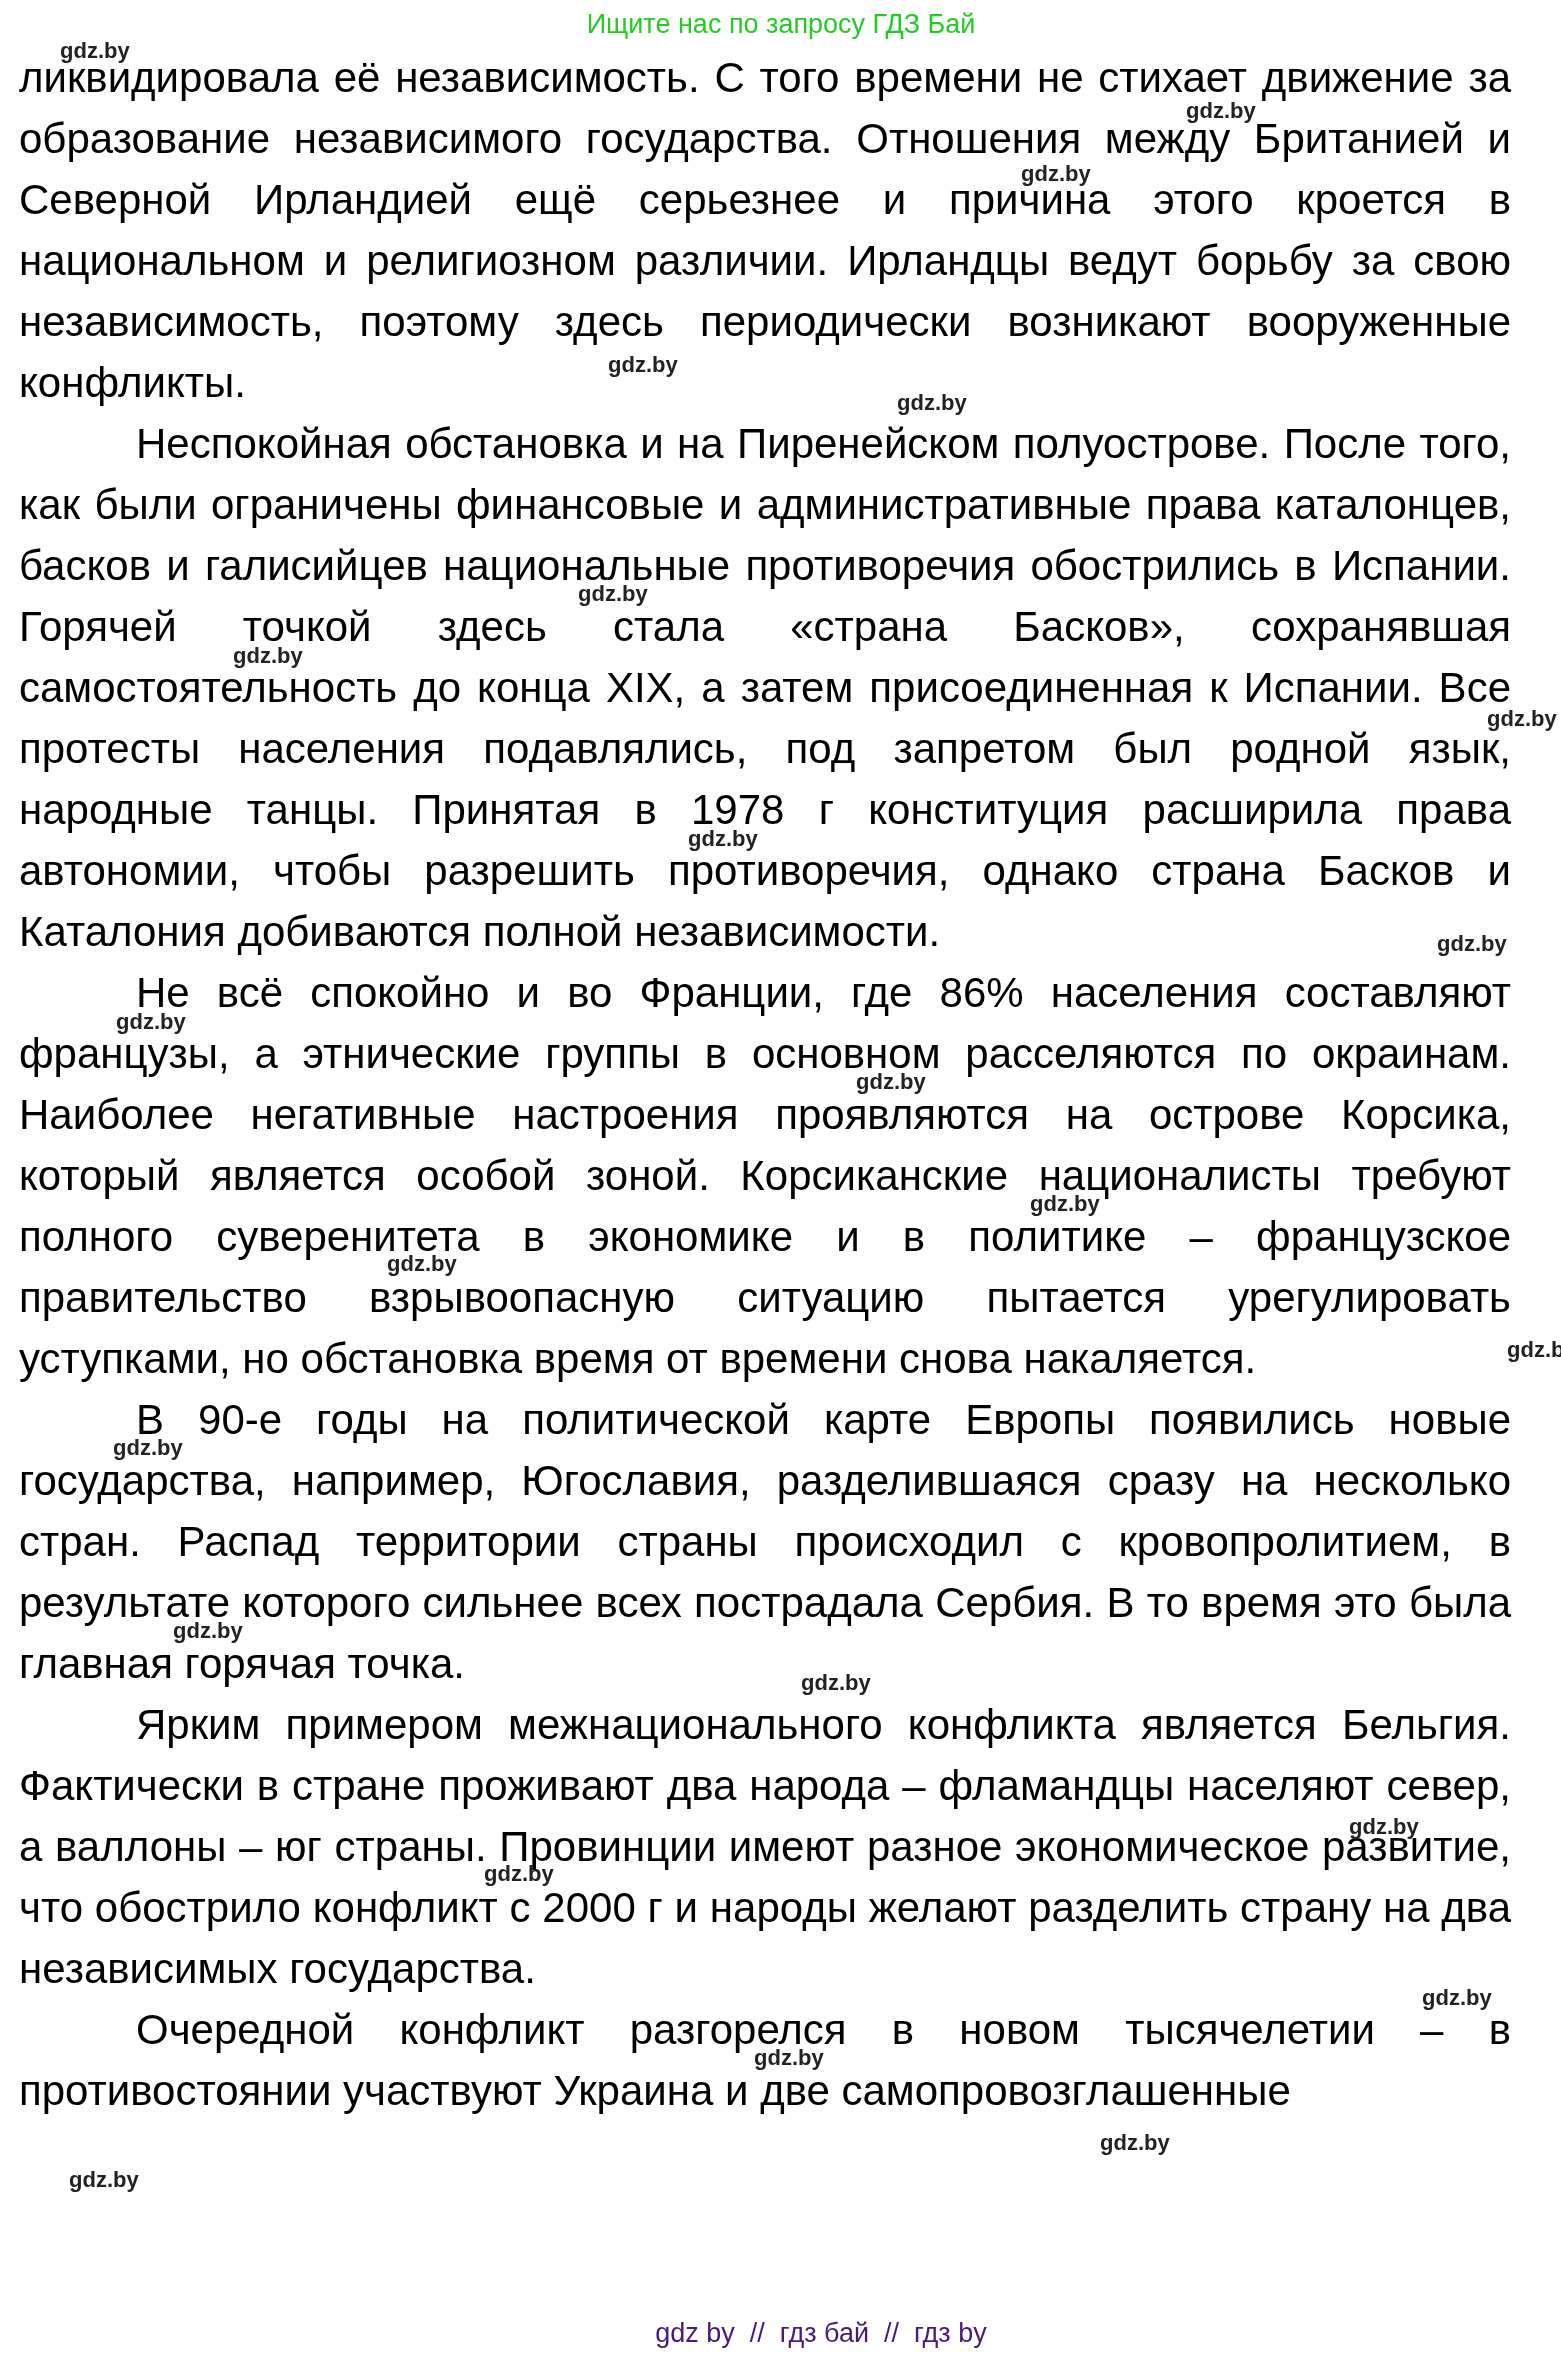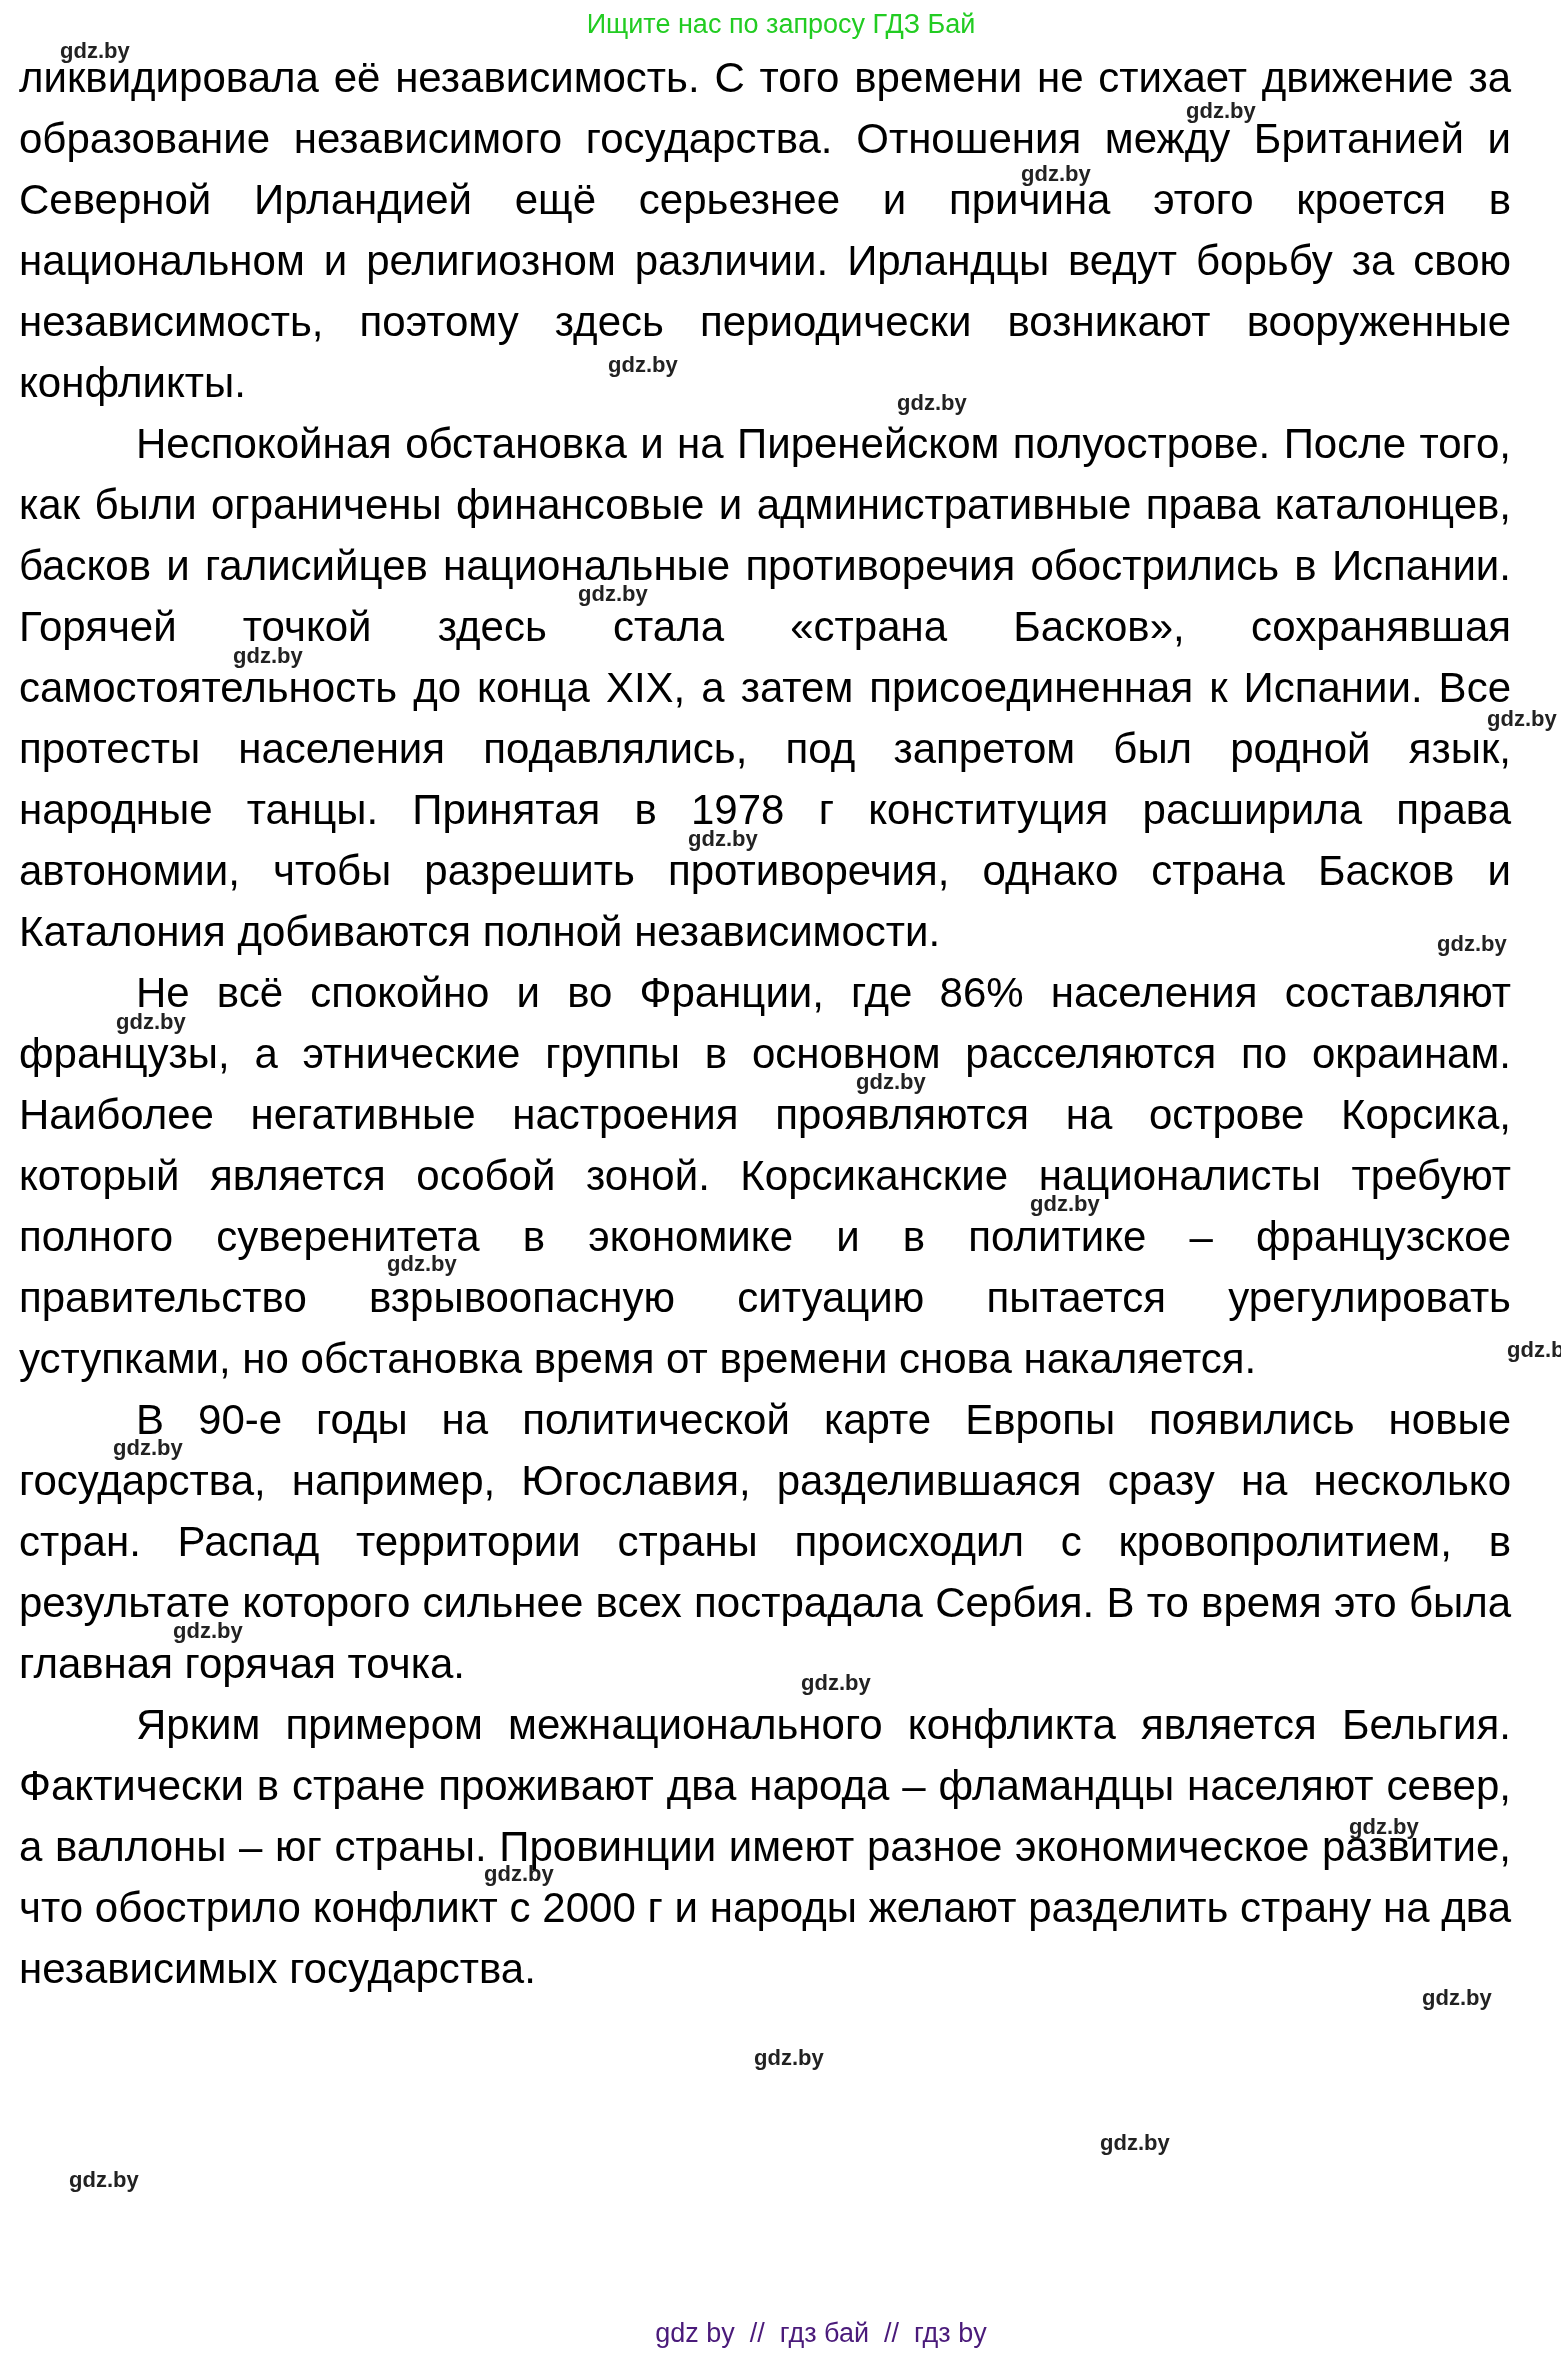--- a/index.html
+++ b/index.html
@@ -31,20 +31,21 @@
 <body>
 
 <div class="banner">Ищите нас по запросу ГДЗ Бай</div>
 
 <div class="page">
   <p>ликвидировала её независимость. С того времени не стихает движение за образование независимого государства. Отношения между Британией и Северной Ирландией ещё серьезнее и причина этого кроется в национальном и религиозном различии. Ирландцы ведут борьбу за свою независимость, поэтому здесь периодически возникают вооруженные конфликты.</p>
   <p class="indent">Неспокойная обстановка и на Пиренейском полуострове. После того, как были ограничены финансовые и административные права каталонцев, басков и галисийцев национальные противоречия обострились в Испании. Горячей точкой здесь стала «страна Басков», сохранявшая самостоятельность до конца XIX, а затем присоединенная к Испании. Все протесты населения подавлялись, под запретом был родной язык, народные танцы. Принятая в 1978 г конституция расширила права автономии, чтобы разрешить противоречия, однако страна Басков и Каталония добиваются полной независимости.</p>
   <p class="indent">Не всё спокойно и во Франции, где 86% населения составляют французы, а этнические группы в основном расселяются по окраинам. Наиболее негативные настроения проявляются на острове Корсика, который является особой зоной. Корсиканские националисты требуют полного суверенитета в экономике и в политике – французское правительство взрывоопасную ситуацию пытается урегулировать уступками, но обстановка время от времени снова накаляется.</p>
   <p class="indent">В 90-е годы на политической карте Европы появились новые государства, например, Югославия, разделившаяся сразу на несколько стран. Распад территории страны происходил с кровопролитием, в результате которого сильнее всех пострадала Сербия. В то время это была главная горячая точка.</p>
   <p class="indent">Ярким примером межнационального конфликта является Бельгия. Фактически в стране проживают два народа – фламандцы населяют север, а валлоны – юг страны. Провинции имеют разное экономическое развитие, что обострило конфликт с 2000 г и народы желают разделить страну на два независимых государства.</p>
+  <p class="indent">Очередной конфликт разгорелся в новом тысячелетии – в противостоянии участвуют Украина и две самопровозглашенные</p>
 </div>
 
 <div id="watermark-layer">
     <span class="wm" style="left: 60px; top: 39px;">gdz.by</span>
     <span class="wm" style="left: 1186px; top: 99px;">gdz.by</span>
     <span class="wm" style="left: 1021px; top: 162px;">gdz.by</span>
     <span class="wm" style="left: 608px; top: 353px;">gdz.by</span>
     <span class="wm" style="left: 897px; top: 391px;">gdz.by</span>
     <span class="wm" style="left: 578px; top: 582px;">gdz.by</span>
     <span class="wm" style="left: 233px; top: 644px;">gdz.by</span>

